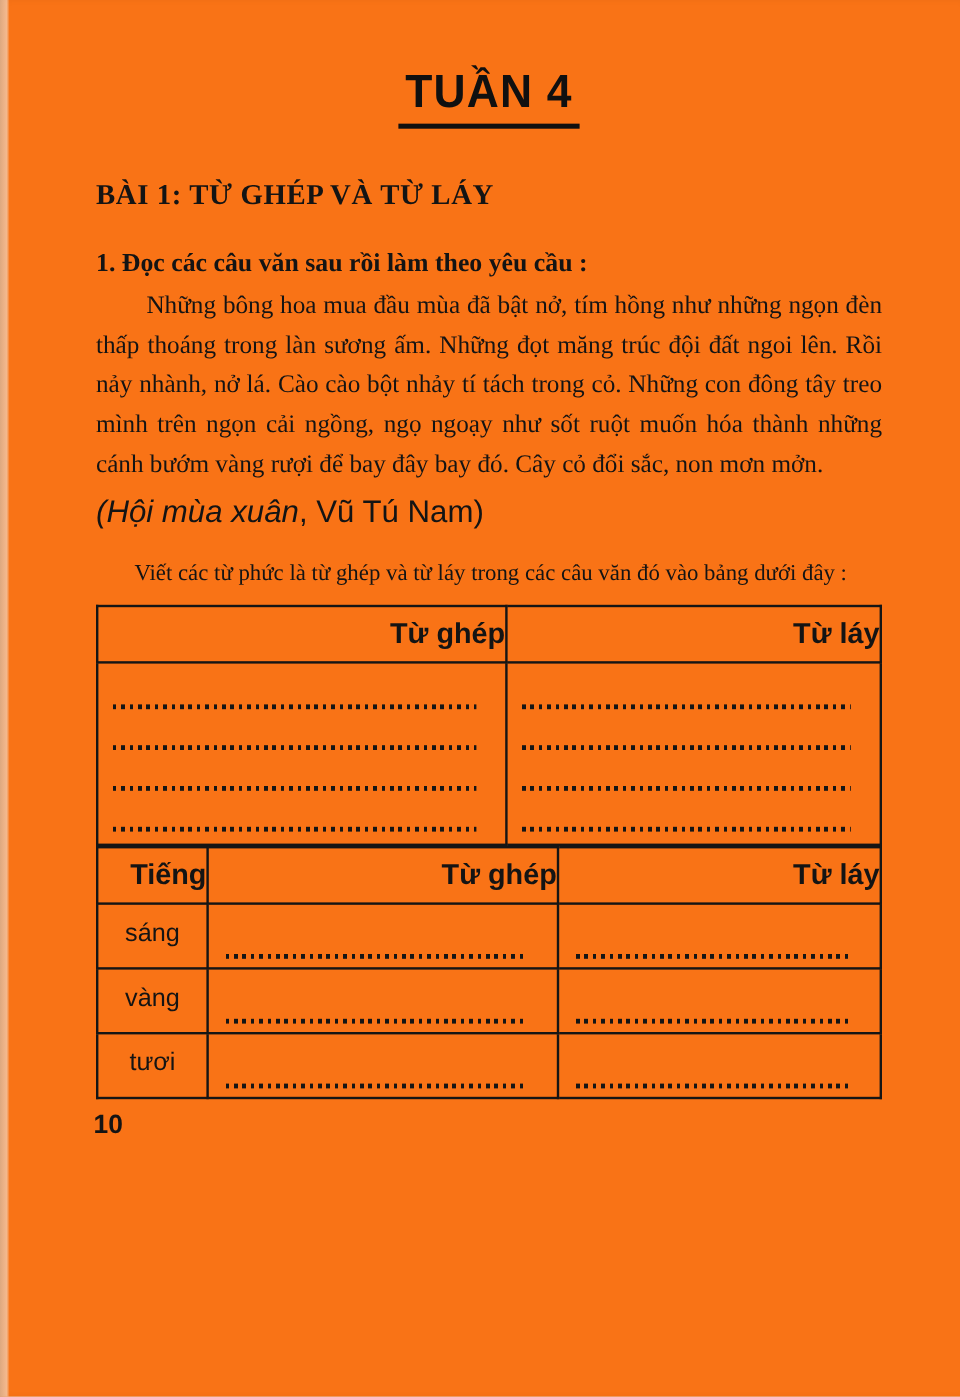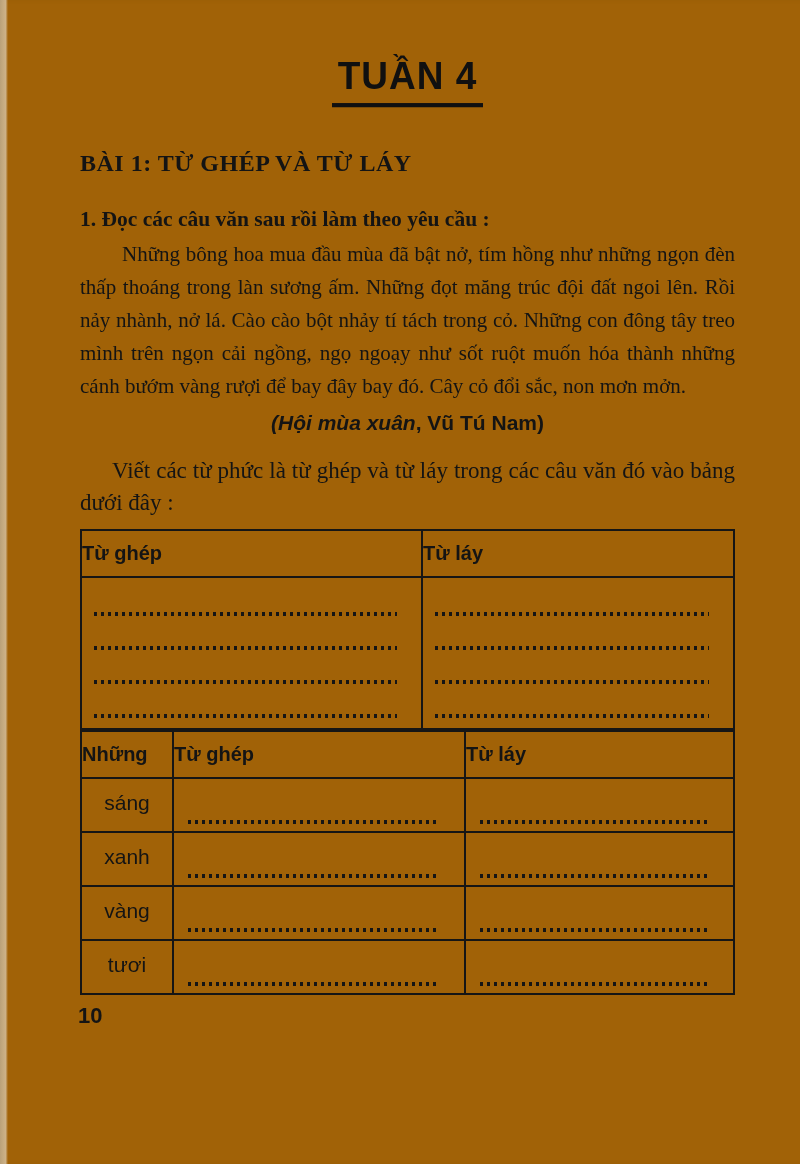--- a/index.html
+++ b/index.html
@@ -2,21 +2,21 @@
 <html><head>
 <meta charset="utf-8">
 <style>
   * { margin: 0; padding: 0; box-sizing: border-box; }
   html, body { background: #e8e8e6; }
   .page {
     position: relative;
     width: 800px;
     height: 1164px;
     margin: 0 auto;
-    background: #a16207;
+    background: #f97316;
     color: #141414;
     font-family: "Liberation Serif", serif;
     overflow: hidden;
     box-shadow: inset 4px 0 10px -6px rgba(0,0,0,.25);
   }
   .content { padding: 56px 65px 0 80px; }
 
   .week-title-wrap { text-align: center; margin-bottom: 44px; }
   .week-title {
     display: inline-block;
@@ -46,49 +46,48 @@
 
   .passage {
     font-size: 21px;
     line-height: 33px;
     text-align: justify;
     text-indent: 42px;
     margin-top: 3px;
   }
 
   .citation {
-    text-align: center;
-    font-family: "Liberation Sans", sans-serif;
-    font-size: 21px;
+    text-align: left;
+    font-family: "Liberation Sans", sans-serif;
+    font-size: 26px;
     margin: 8px 0 10px 0;
-    font-weight: bold;
   }
   .citation .it { font-style: italic; }
 
   .instruction {
-    font-size: 23px;
+    font-size: 19px;
     line-height: 32px;
     text-align: justify;
     text-indent: 32px;
     margin-bottom: 10px;
     margin-top: 20px;
   }
 
   table {
     border-collapse: collapse;
     width: 655px;
     table-layout: fixed;
     font-family: "Liberation Sans", sans-serif;
   }
   table, th, td { border: 2.5px solid #151515; }
   th {
-    font-size: 20px;
+    font-size: 24px;
     font-weight: 700;
     height: 47px;
-    text-align: left;
+    text-align: right;
     vertical-align: middle;
   }
 
   
   .answers-cell { vertical-align: top; padding: 4px 0 10px 0; }
   .dotline {
     height: 34px;
     margin: 0 24px 0 12px;
     background-image: repeating-linear-gradient(to right, #151515 0 3px, transparent 3px 7px);
     background-size: 100% 4px;
@@ -181,35 +180,30 @@
 
 
     <table class="t2">
       <colgroup>
           <col style="width:92px">
           <col style="width:292px">
           <col>
         </colgroup>
       <tbody>
           <tr>
-        <th>Những</th>
+        <th>Tiếng</th>
         <th>Từ ghép</th>
         <th>Từ láy</th>
       </tr>
       <tr>
         <td class="tieng-cell">sáng</td>
         <td class="answer-line"></td>
         <td class="answer-line"></td>
       </tr>
       <tr>
-        <td class="tieng-cell">xanh</td>
-        <td class="answer-line"></td>
-        <td class="answer-line"></td>
-      </tr>
-      <tr>
         <td class="tieng-cell">vàng</td>
         <td class="answer-line"></td>
         <td class="answer-line"></td>
       </tr>
       <tr>
         <td class="tieng-cell">tươi</td>
         <td class="answer-line"></td>
         <td class="answer-line"></td>
       </tr>
     </tbody>

